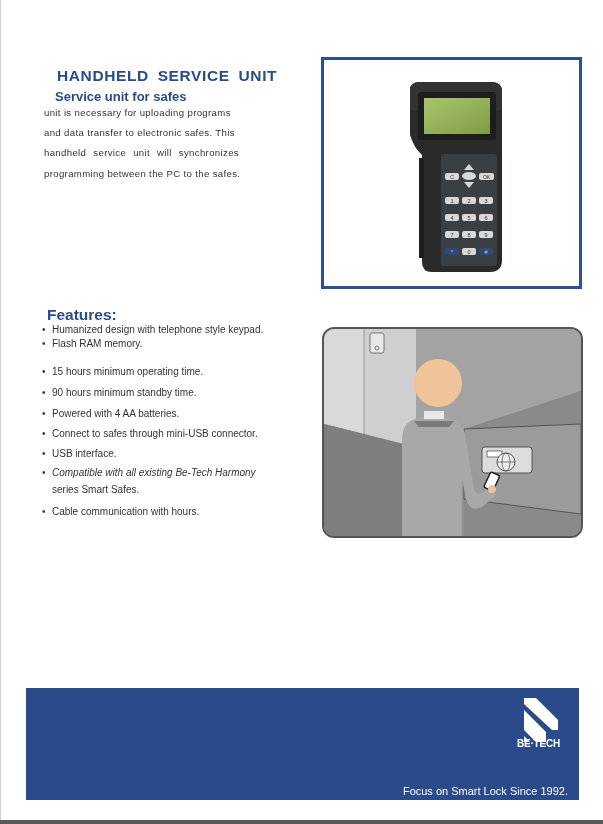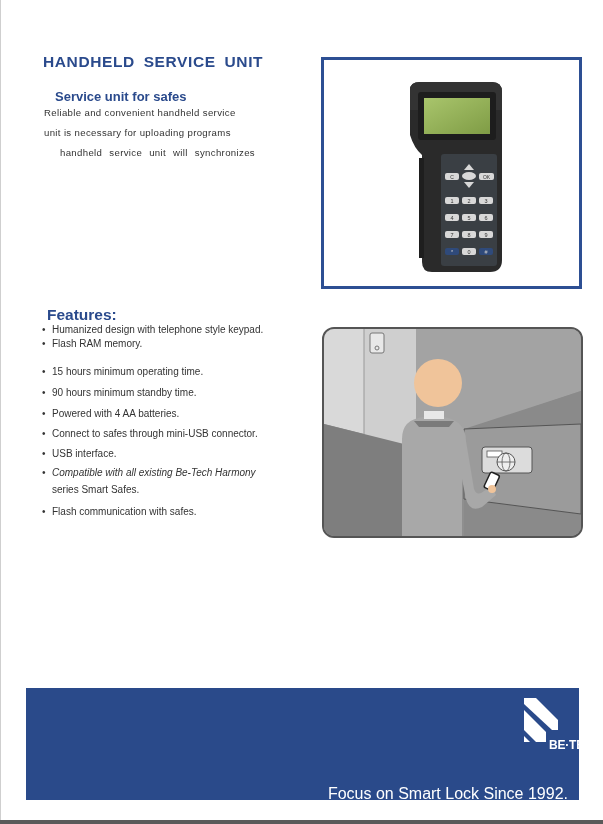--- a/index.html
+++ b/index.html
@@ -1,47 +1,48 @@
 <!DOCTYPE html>
 <html><head>
 <meta charset="utf-8">
 <style>
   html,body{margin:0;padding:0;}
   body{width:603px;height:824px;background:#ffffff;position:relative;overflow:hidden;font-family:"Liberation Sans",sans-serif;}
   .page-edge-left{position:absolute;left:0;top:0;width:1px;height:820px;background:#cfcfcf;}
   .page-edge-bottom{position:absolute;left:0;top:820px;width:603px;height:4px;background:#5a5a5a;}
-  .title{position:absolute;left:43px;top:53px;font-size:15.5px;font-weight:bold;color:#2a4a8c;letter-spacing:0.6px;word-spacing:4px;margin:0;}
+  .title{position:absolute;left:43px;top:53px;font-size:15.5px;font-weight:bold;color:#2a4a8c;letter-spacing:0.6px;word-spacing:4px;margin:14px;}
   .subtitle{position:absolute;left:43px;top:77px;font-size:13px;color:#2a4a8c;margin:12px;}
   .desc{position:absolute;left:44px;top:103px;width:230px;margin:0;}
   .desc div{font-size:9.6px;color:#333;line-height:20.2px;white-space:nowrap;letter-spacing:0.35px;}
-  .desc div.just{word-spacing:4px;margin-left:16px;}
+  .desc div.just{word-spacing:4px;}
   .photo-frame{position:absolute;left:321px;top:57px;width:255px;height:226px;border:3.5px solid #2d4f93;background:#fff;}
   .features-title{position:absolute;left:43px;top:302px;font-size:15.5px;font-weight:bold;color:#2a4a8c;margin:4px;}
   .features{position:absolute;left:42px;top:324px;width:270px;margin:0;padding:0;list-style:none;}
   .features li{position:relative;padding-left:10px;font-size:10px;color:#333;margin:0;}
   .features li::before{content:"•";position:absolute;left:0;top:0;}
   .illus{position:absolute;left:322px;top:327px;width:257px;height:207px;border:2px solid #555;border-radius:12px;overflow:hidden;background:#9a9a9a;}
   .footer-band{position:absolute;left:26px;top:688px;width:553px;height:112px;background:#2a4a8a;}
   .logo{position:absolute;left:516px;top:696px;width:50px;height:54px;}
-  .brand{position:absolute;left:517px;top:738px;font-size:12px;color:#fff;font-weight:bold;letter-spacing:-0.2px;margin-left:32px;}
-  .tagline{position:absolute;right:35px;top:785px;font-size:16px;color:#fff;}
+  .brand{position:absolute;left:517px;top:738px;font-size:10px;color:#fff;font-weight:bold;letter-spacing:-0.2px;}
+  .tagline{position:absolute;right:35px;top:785px;font-size:11px;color:#fff;}
 </style>
 </head>
 <body>
 
 <div class="page-edge-left"></div>
 <div class="page-edge-bottom"></div>
 
 <h1 class="title">HANDHELD  SERVICE  UNIT</h1>
 <h2 class="subtitle">Service unit for safes</h2>
 
 <div class="desc">
-  <div>Reliable and convenient handheld service</div>
   <div>unit is necessary for uploading programs</div>
+  <div>and data transfer to electronic safes. This</div>
   <div class="just">handheld  service  unit  will  synchronizes</div>
+  <div>programming between the PC to the safes.</div>
 </div>
 
 <div class="photo-frame">
   <svg width="255" height="226" viewBox="0 0 255 226">
     <defs>
       <linearGradient id="lcd" x1="0" y1="0" x2="1" y2="1">
         <stop offset="0" stop-color="#a9c56c"></stop>
         <stop offset="1" stop-color="#7f9c45"></stop>
       </linearGradient>
     </defs>
@@ -97,21 +98,21 @@
 <ul class="features">
   <li style="top:0px;position:absolute;">Humanized design with telephone style keypad.</li>
   <li style="top:14px;position:absolute;">Flash RAM memory.</li>
   <li style="top:42px;position:absolute;">15 hours minimum operating time.</li>
   <li style="top:63px;position:absolute;">90 hours minimum standby time.</li>
   <li style="top:84px;position:absolute;">Powered with 4 AA batteries.</li>
   <li style="top:104px;position:absolute;">Connect to safes through mini-USB connector.</li>
   <li style="top:124px;position:absolute;">USB interface.</li>
   <li style="top:143px;position:absolute;font-style:italic;">Compatible with all existing Be-Tech Harmony</li>
   <li class="cont" style="top:160px;position:absolute;">series Smart Safes.</li>
-  <li style="top:182px;position:absolute;">Flash communication with safes.</li>
+  <li style="top:182px;position:absolute;">Cable communication with hours.</li>
 </ul>
 <style>.features li.cont::before{content:"";}</style>
 
 <div class="illus">
   <svg width="257" height="207" viewBox="0 0 257 207">
     <rect x="0" y="0" width="257" height="207" fill="#8f8f8f"></rect>
 
     <polygon points="0,0 92,0 92,118 0,95" fill="#d9d9d9"></polygon>
     <polygon points="40,0 92,0 92,118 40,108" fill="#cfcfcf"></polygon>
     <line x1="40" y1="0" x2="40" y2="108" stroke="#999" stroke-width="1"></line>

